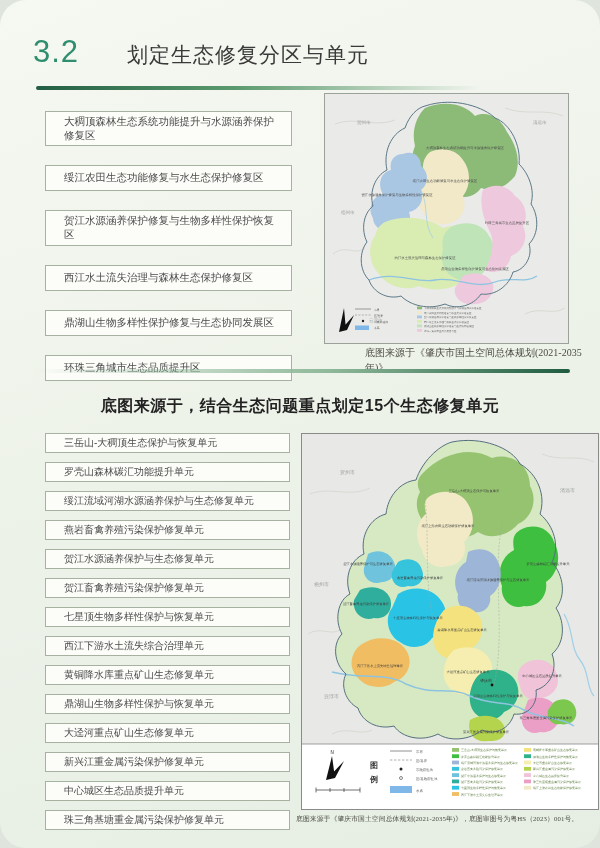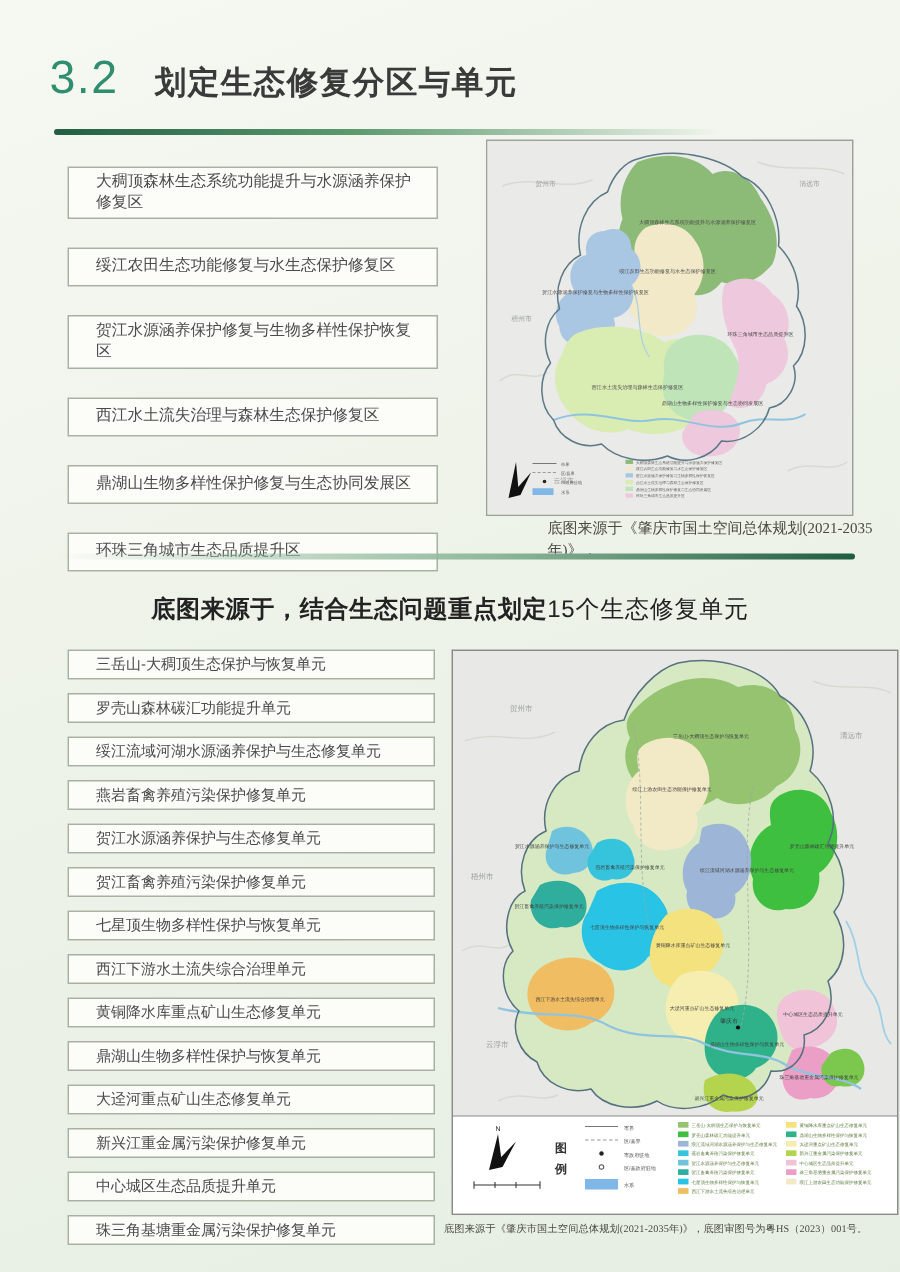--- a/index.html
+++ b/index.html
@@ -1,40 +1,40 @@
 <!DOCTYPE html>
 <html><head>
 <meta charset="utf-8">
 <style>
   html,body{margin:0;padding:0;}
   body{font-family:"Liberation Sans","DejaVu Sans",sans-serif;background:#dfe5dd;}
   .page{position:relative;width:600px;height:848px;overflow:hidden;margin:0 auto;
-        background:linear-gradient(160deg,#f6f8f2 0%,#eef3ea 45%,#e6eee3 100%);}
+        background:linear-gradient(160deg,#f6f8f2 0%,#eef3ea 45%,#e6eee3 100%);border-radius:26px;}
   
   .hdr{position:absolute;left:33px;top:34px;display:flex;align-items:baseline;gap:24px;}
   .sec-num{font-size:31px;font-weight:500;letter-spacing:1px;}
-  .page-title{font-size:21px;font-weight:700;color:#3a3a3a;letter-spacing:1px;}
+  .page-title{font-size:21px;font-weight:400;color:#3a3a3a;letter-spacing:1px;margin-left:24px;}
   .rule{position:absolute;height:4px;border-radius:2px;}
   .rule1{left:36px;top:86px;width:444px;
          background:linear-gradient(to right,#235e43,#5c9a6e 45%,rgba(238,243,236,0));}
   .rule2{left:36px;top:369px;width:534px;
          background:linear-gradient(to right,rgba(238,243,236,0),#8fb89a 55%,#1f5c40);}
   
   .zone-list{position:absolute;left:45px;top:111px;width:247px;}
   .zone-box{box-sizing:border-box;border:1px solid #a7b1a2;background:#fcfdf9;color:#4b4b4b;
             min-height:26px;display:flex;align-items:center;padding:3px 8px 3px 18px;
             margin-bottom:19px;font-size:10.5px;line-height:1.3;}
   .unit-list{position:absolute;left:45px;top:433px;width:245px;}
   .unit-box{box-sizing:border-box;border:1px solid #a7b1a2;background:#fcfdf9;color:#4b4b4b;
             height:20px;display:flex;align-items:center;padding:0 6px 0 18px;
             margin-bottom:9px;font-size:10px;white-space:nowrap;overflow:hidden;}
   
   .mid-heading{position:absolute;left:0;right:0;top:396px;text-align:center;font-size:16px;
                color:#222;font-weight:600;letter-spacing:.5px;}
-  .mid-heading b{font-weight:400;}
+  .mid-heading b{font-weight:700;}
   
   .map-panel{position:absolute;background:#fff;}
   .map1{left:324px;top:93px;width:243px;height:249px;border:1px solid #9aa29a;}
   .map2{left:301px;top:433px;width:296px;height:375px;border:1px solid #8a8a8a;}
   .map-panel svg{display:block;width:100%;height:100%;}
   svg text{font-family:"Liberation Sans","DejaVu Sans",sans-serif;}
   .cap{position:absolute;font-family:"Liberation Serif","DejaVu Serif",serif;color:#4a4a42;}
   .cap1{left:331px;top:345px;width:245px;font-size:10px;line-height:1.5;margin-left:34px;}
   .cap2{left:296px;top:814px;width:304px;font-size:6.8px;white-space:nowrap;letter-spacing:.1px;}
 </style>

